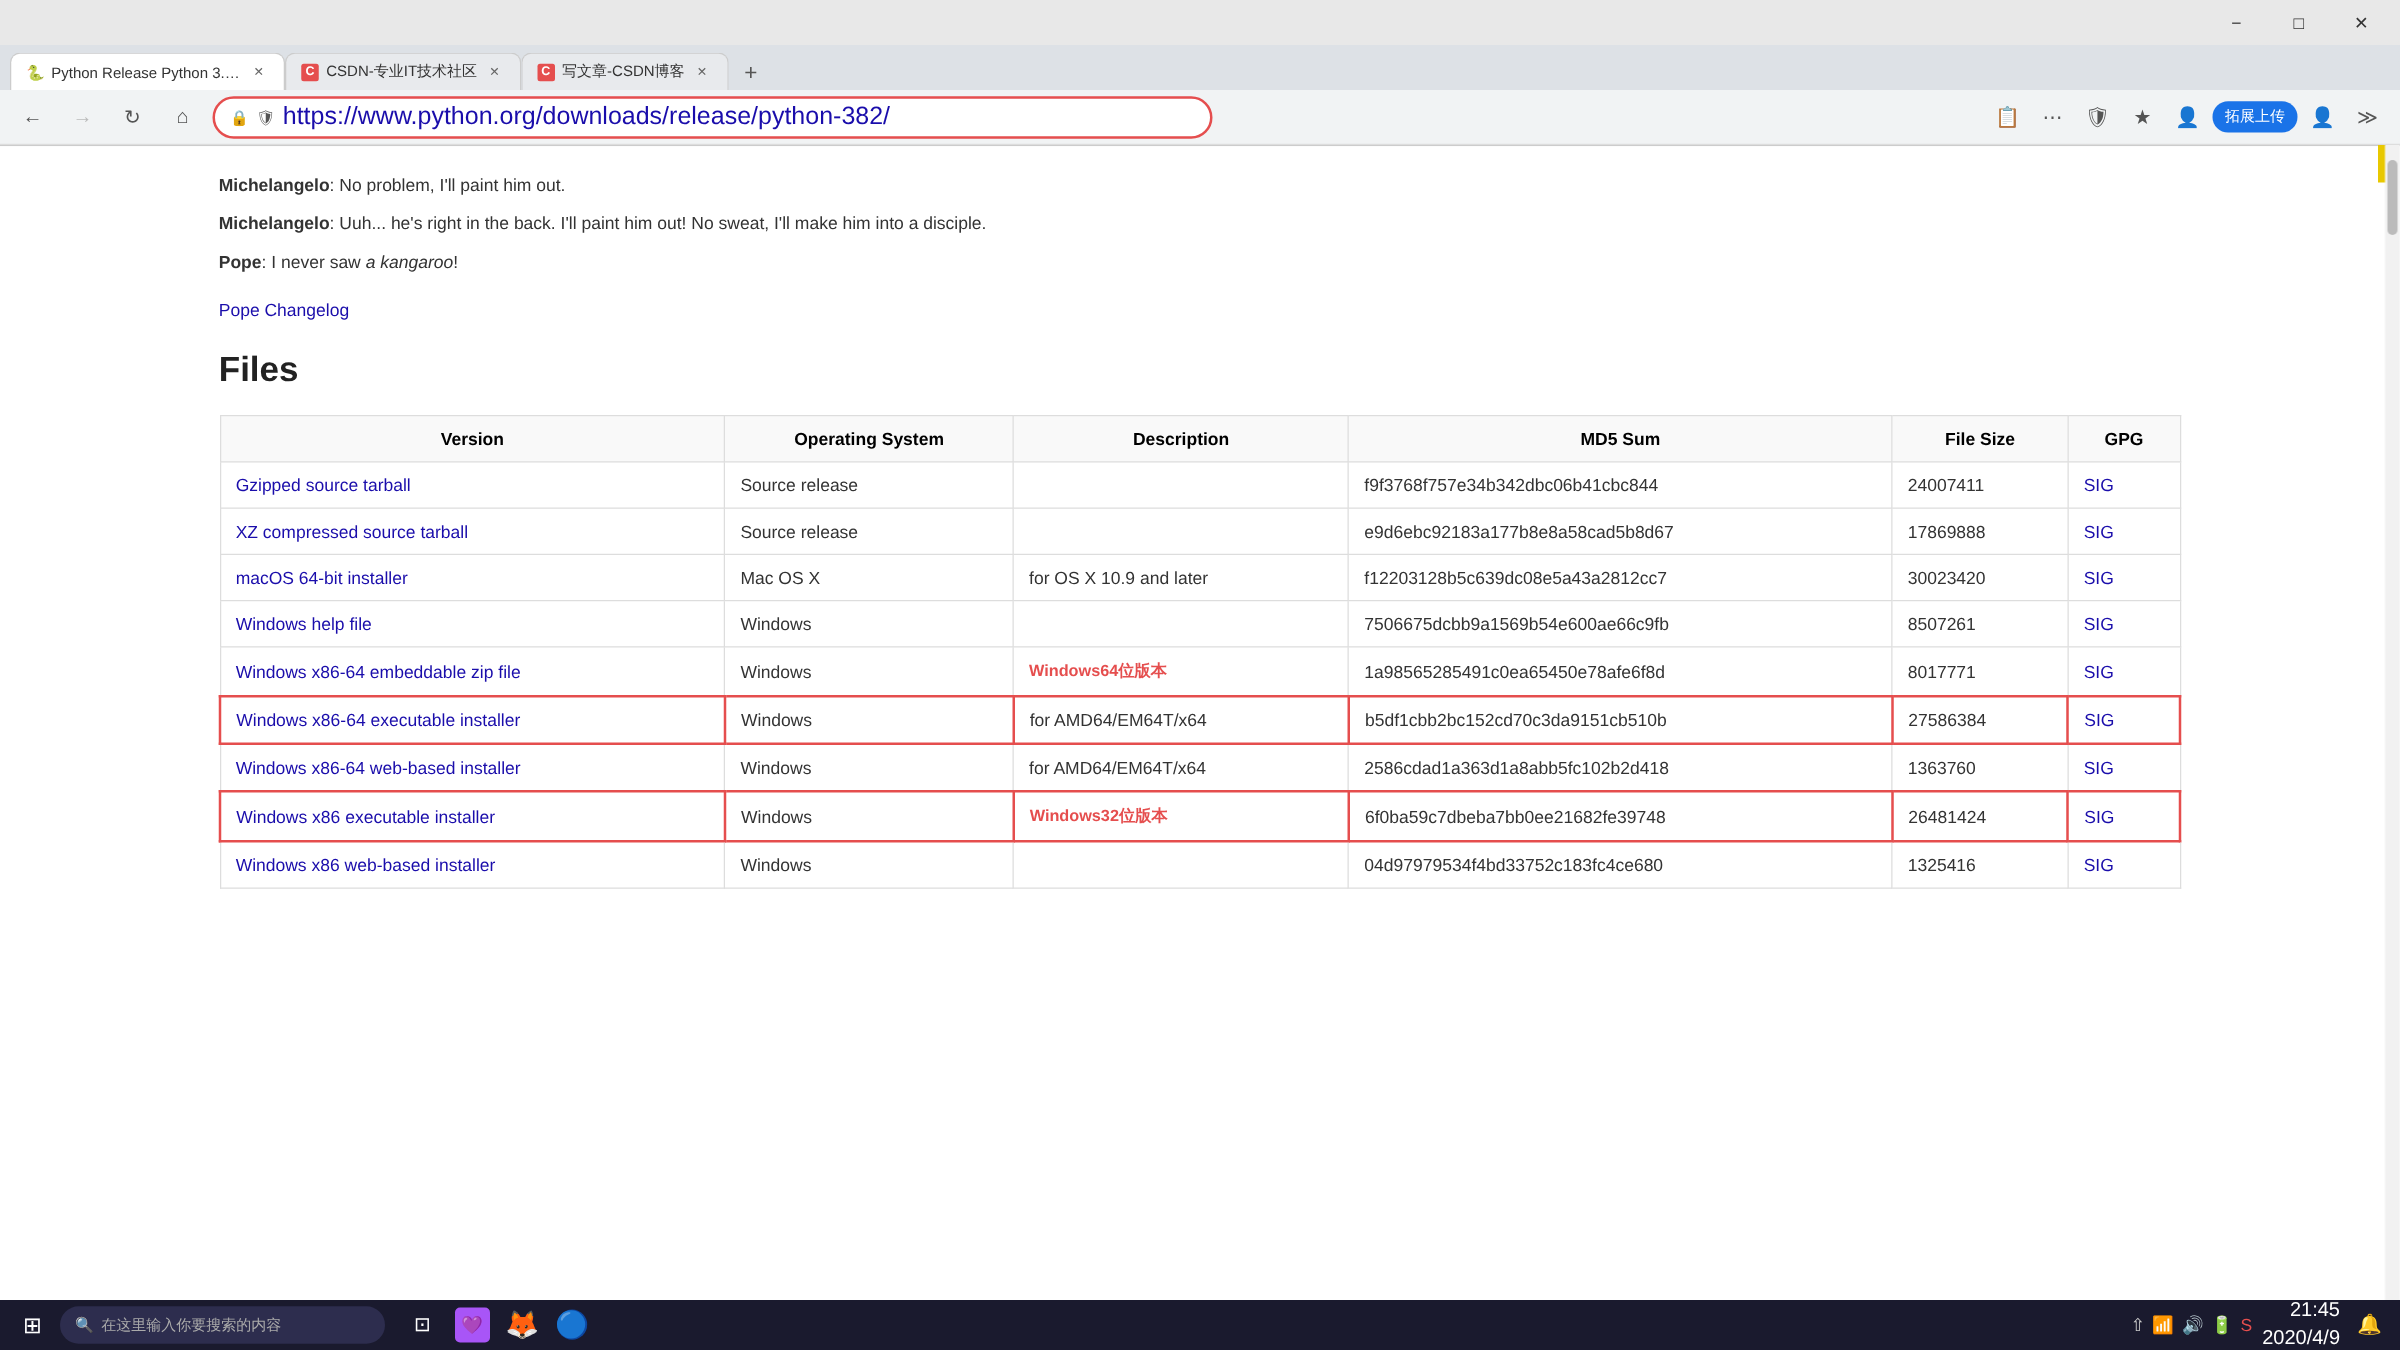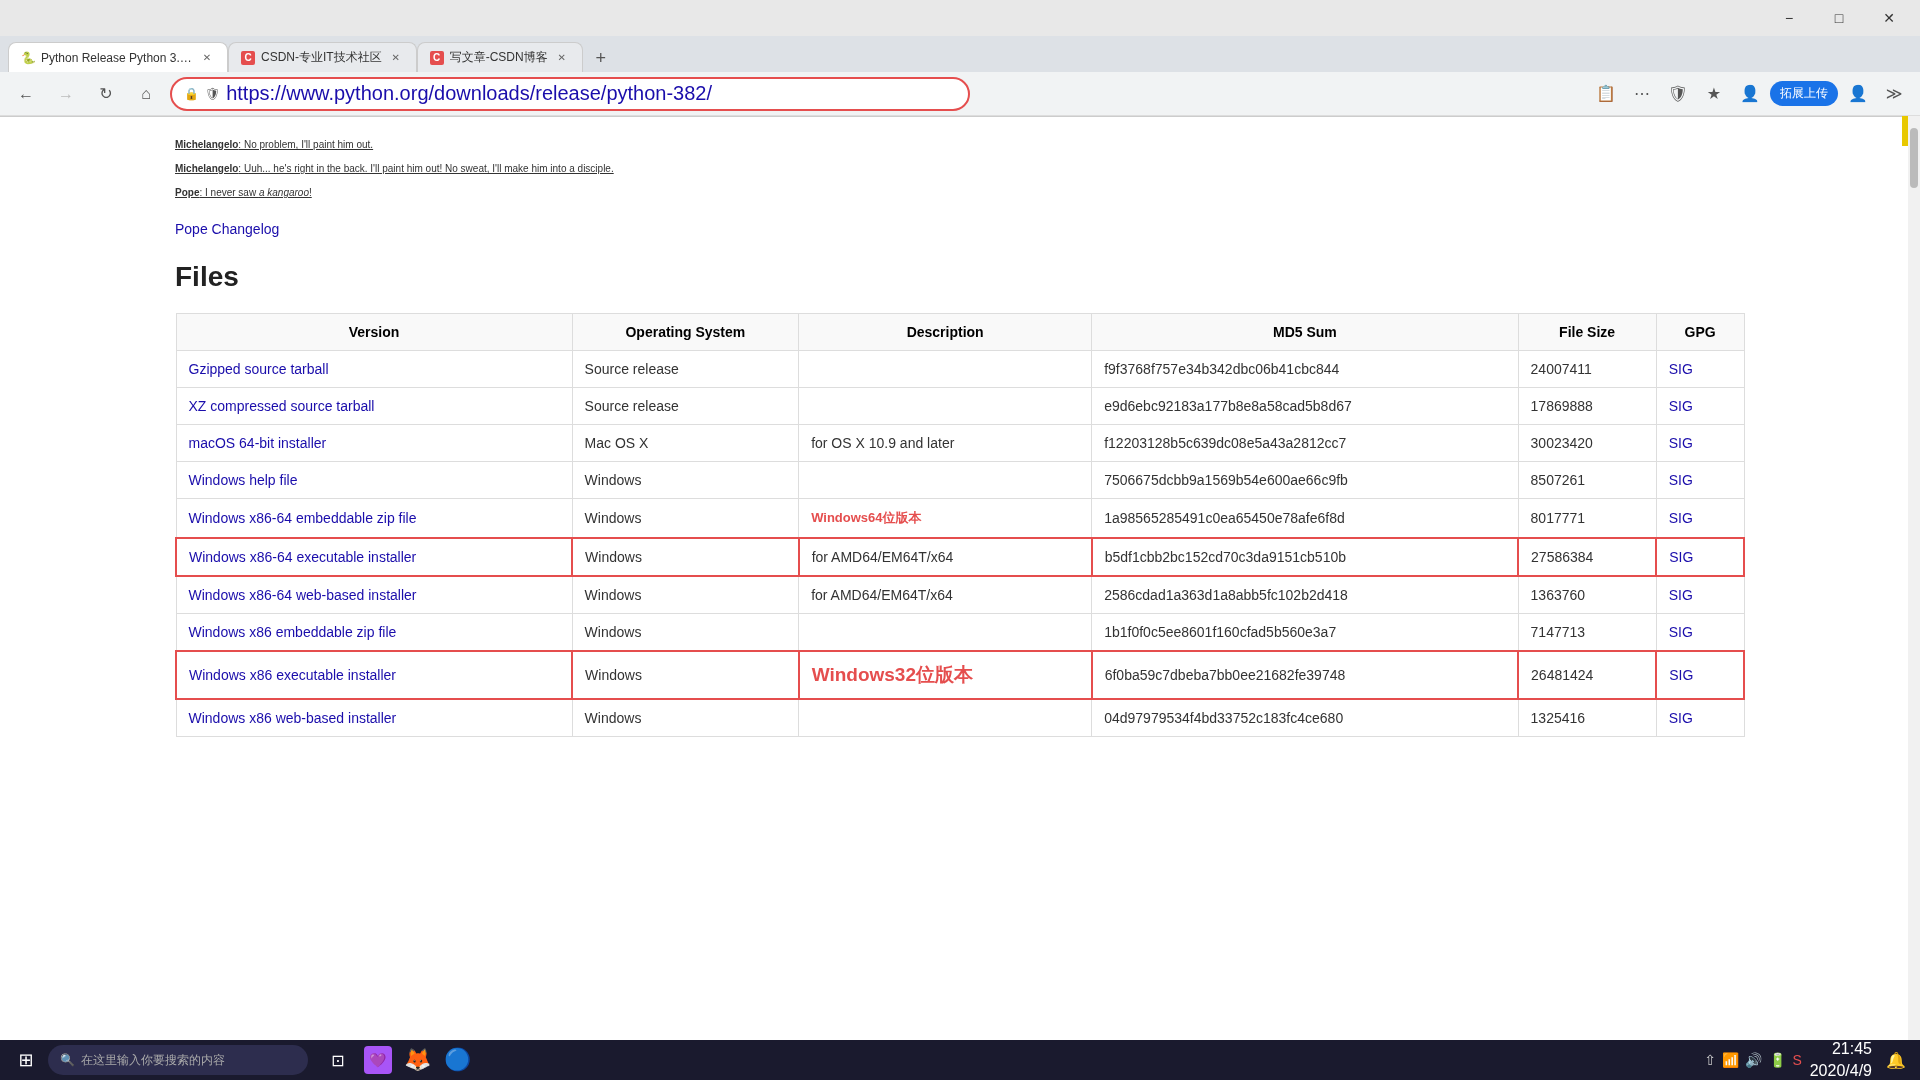--- a/index.html
+++ b/index.html
@@ -185,25 +185,24 @@
 
     
     .page-content {
       padding: 20px 175px;
       background: #fff;
       overflow-y: auto;
       height: calc(1080px - 36px - 36px - 44px - 40px);
     }
 
     .quote-text {
-      font-size: 10px;
+      font-size: 14px;
       color: #333;
       margin-bottom: 8px;
       line-height: 1.6;
-      text-decoration: underline;
     }
     .quote-text strong { font-weight: bold; }
     .quote-text em { font-style: italic; }
 
     .changelog-link {
       color: #1a0dab;
       text-decoration: none;
       font-size: 14px;
       display: inline-block;
       margin: 12px 0 24px 0;
@@ -253,21 +252,21 @@
     }
 
     .windows64-label {
       color: #e54e4e;
       font-weight: bold;
       font-size: 13px;
     }
     .windows32-label {
       color: #e54e4e;
       font-weight: bold;
-      font-size: 19px;
+      font-size: 13px;
     }
 
     
     .taskbar {
       position: fixed;
       bottom: 0;
       left: 0;
       width: 1920px;
       height: 40px;
       background: #1a1a2e;
@@ -518,28 +517,20 @@
           <td><a href="#" class="sig-link">SIG</a></td>
         </tr>
         <tr>
           <td><a href="#" class="file-link">Windows x86-64 web-based installer</a></td>
           <td>Windows</td>
           <td>for AMD64/EM64T/x64</td>
           <td>2586cdad1a363d1a8abb5fc102b2d418</td>
           <td>1363760</td>
           <td><a href="#" class="sig-link">SIG</a></td>
         </tr>
-        <tr>
-          <td><a href="#" class="file-link">Windows x86 embeddable zip file</a></td>
-          <td>Windows</td>
-          <td></td>
-          <td>1b1f0f0c5ee8601f160cfad5b560e3a7</td>
-          <td>7147713</td>
-          <td><a href="#" class="sig-link">SIG</a></td>
-        </tr>
         <tr class="highlighted-row">
           <td><a href="#" class="file-link">Windows x86 executable installer</a></td>
           <td>Windows</td>
           <td><span class="windows32-label">Windows32位版本</span></td>
           <td>6f0ba59c7dbeba7bb0ee21682fe39748</td>
           <td>26481424</td>
           <td><a href="#" class="sig-link">SIG</a></td>
         </tr>
         <tr>
           <td><a href="#" class="file-link">Windows x86 web-based installer</a></td>

